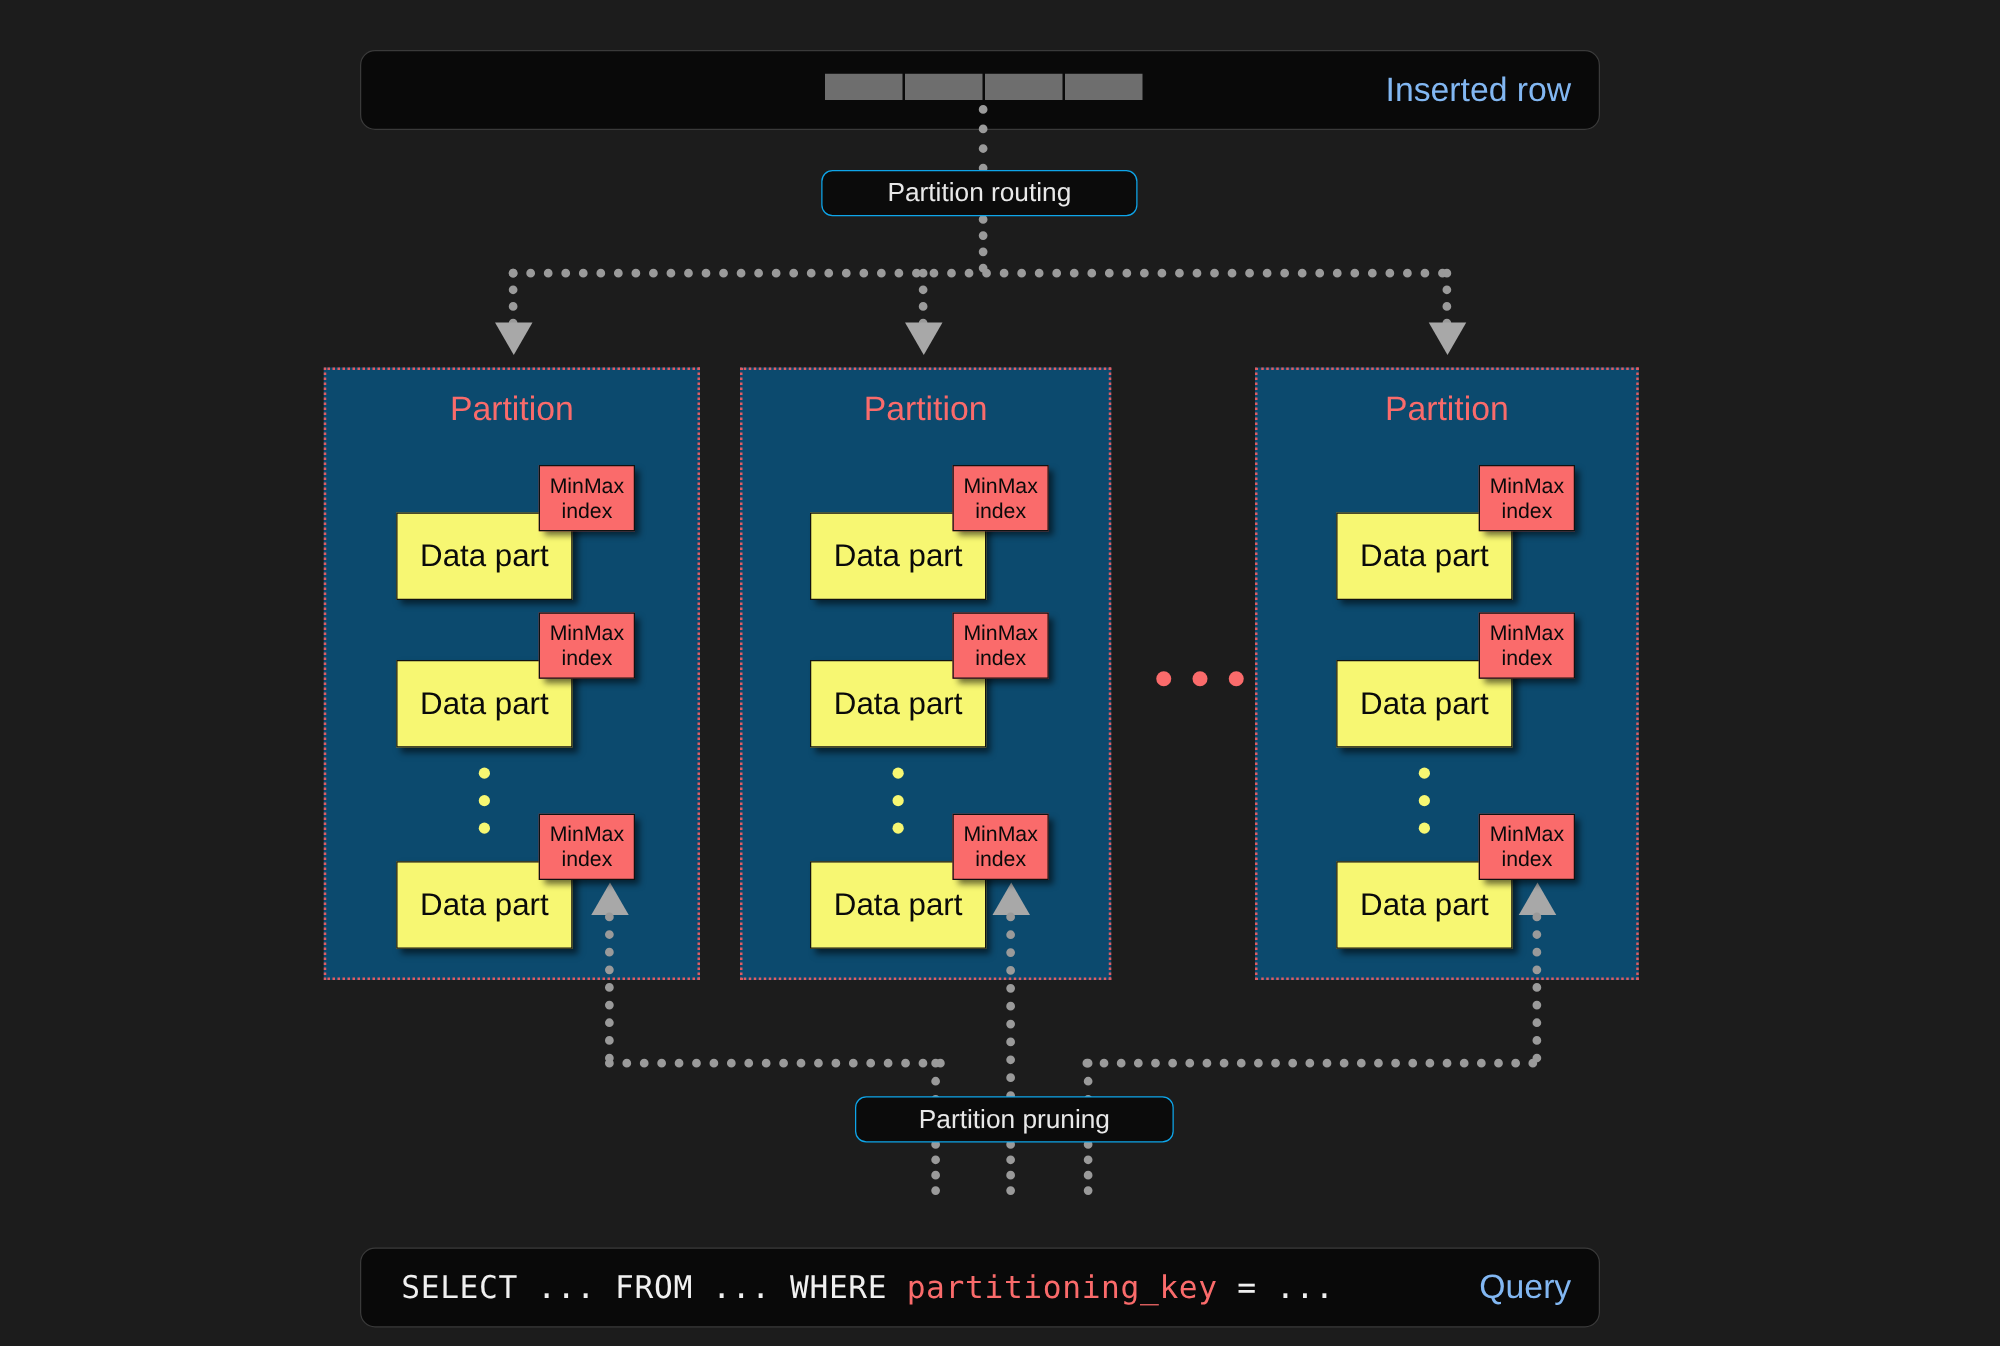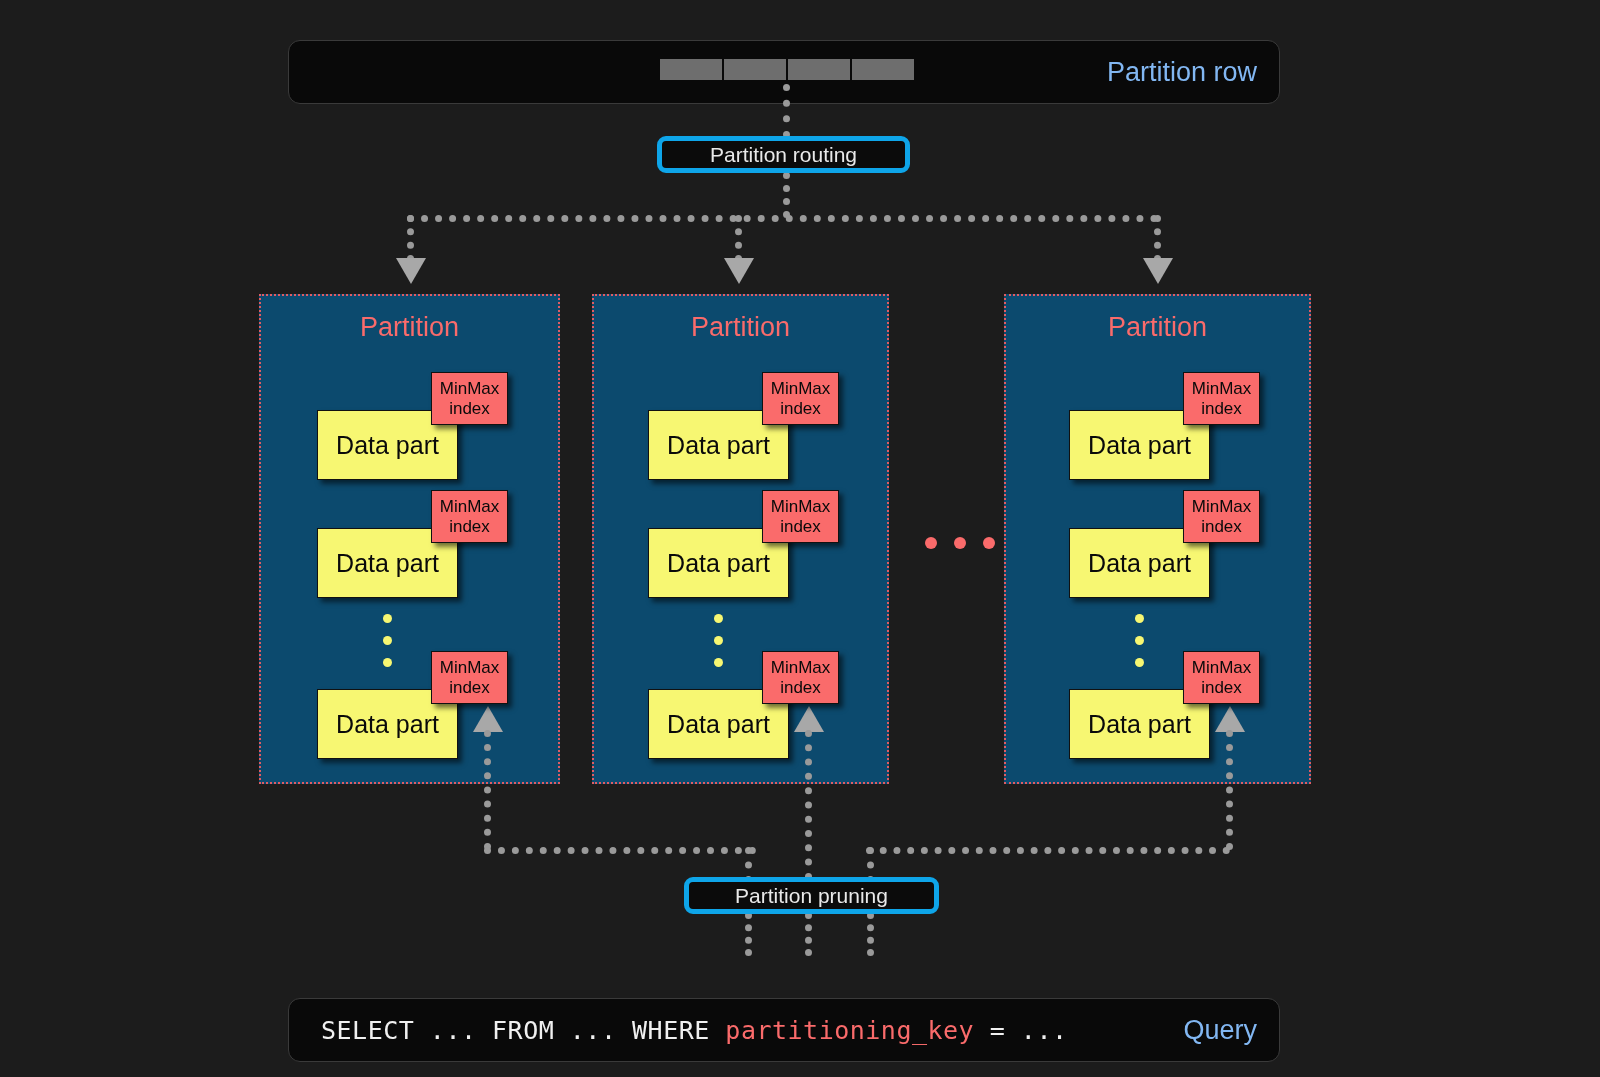--- a/index.html
+++ b/index.html
@@ -62,21 +62,21 @@
     color: #f0f0f0;
     white-space: pre;
     letter-spacing: 0.5px;
   }
   #query-text .key { color: #fa6b6b; }
 
   
   .pill {
     position: absolute;
     background: #0b0b0b;
-    border: 5px solid #0ea5e9;
+    border: 1px solid #0ea5e9;
     border-radius: 9px;
     color: #e9e9e9;
     font-size: 21px;
     display: flex;
     align-items: center;
     justify-content: center;
     box-sizing: border-box;
     z-index: 6;
   }
   #partition-routing-label { left: 657px; top: 136px; width: 253px; height: 37px; }
@@ -194,21 +194,21 @@
   }
   .arrow-down { border-top: 26px solid #a8a8a8; }
   .arrow-up   { border-bottom: 26px solid #a8a8a8; }
 </style>
 </head>
 <body>
 
 <div id="canvas">
 
   <div class="bar" id="inserted-row-bar">
-    <div class="bar-side-label">Partition row</div>
+    <div class="bar-side-label">Inserted row</div>
   </div>
   <div id="row-cells">
     <div class="row-cell"></div>
     <div class="row-cell"></div>
     <div class="row-cell"></div>
     <div class="row-cell"></div>
   </div>
 
   <div class="dline-v" style="left:783px; top:84px; height:54px;"></div>
 

